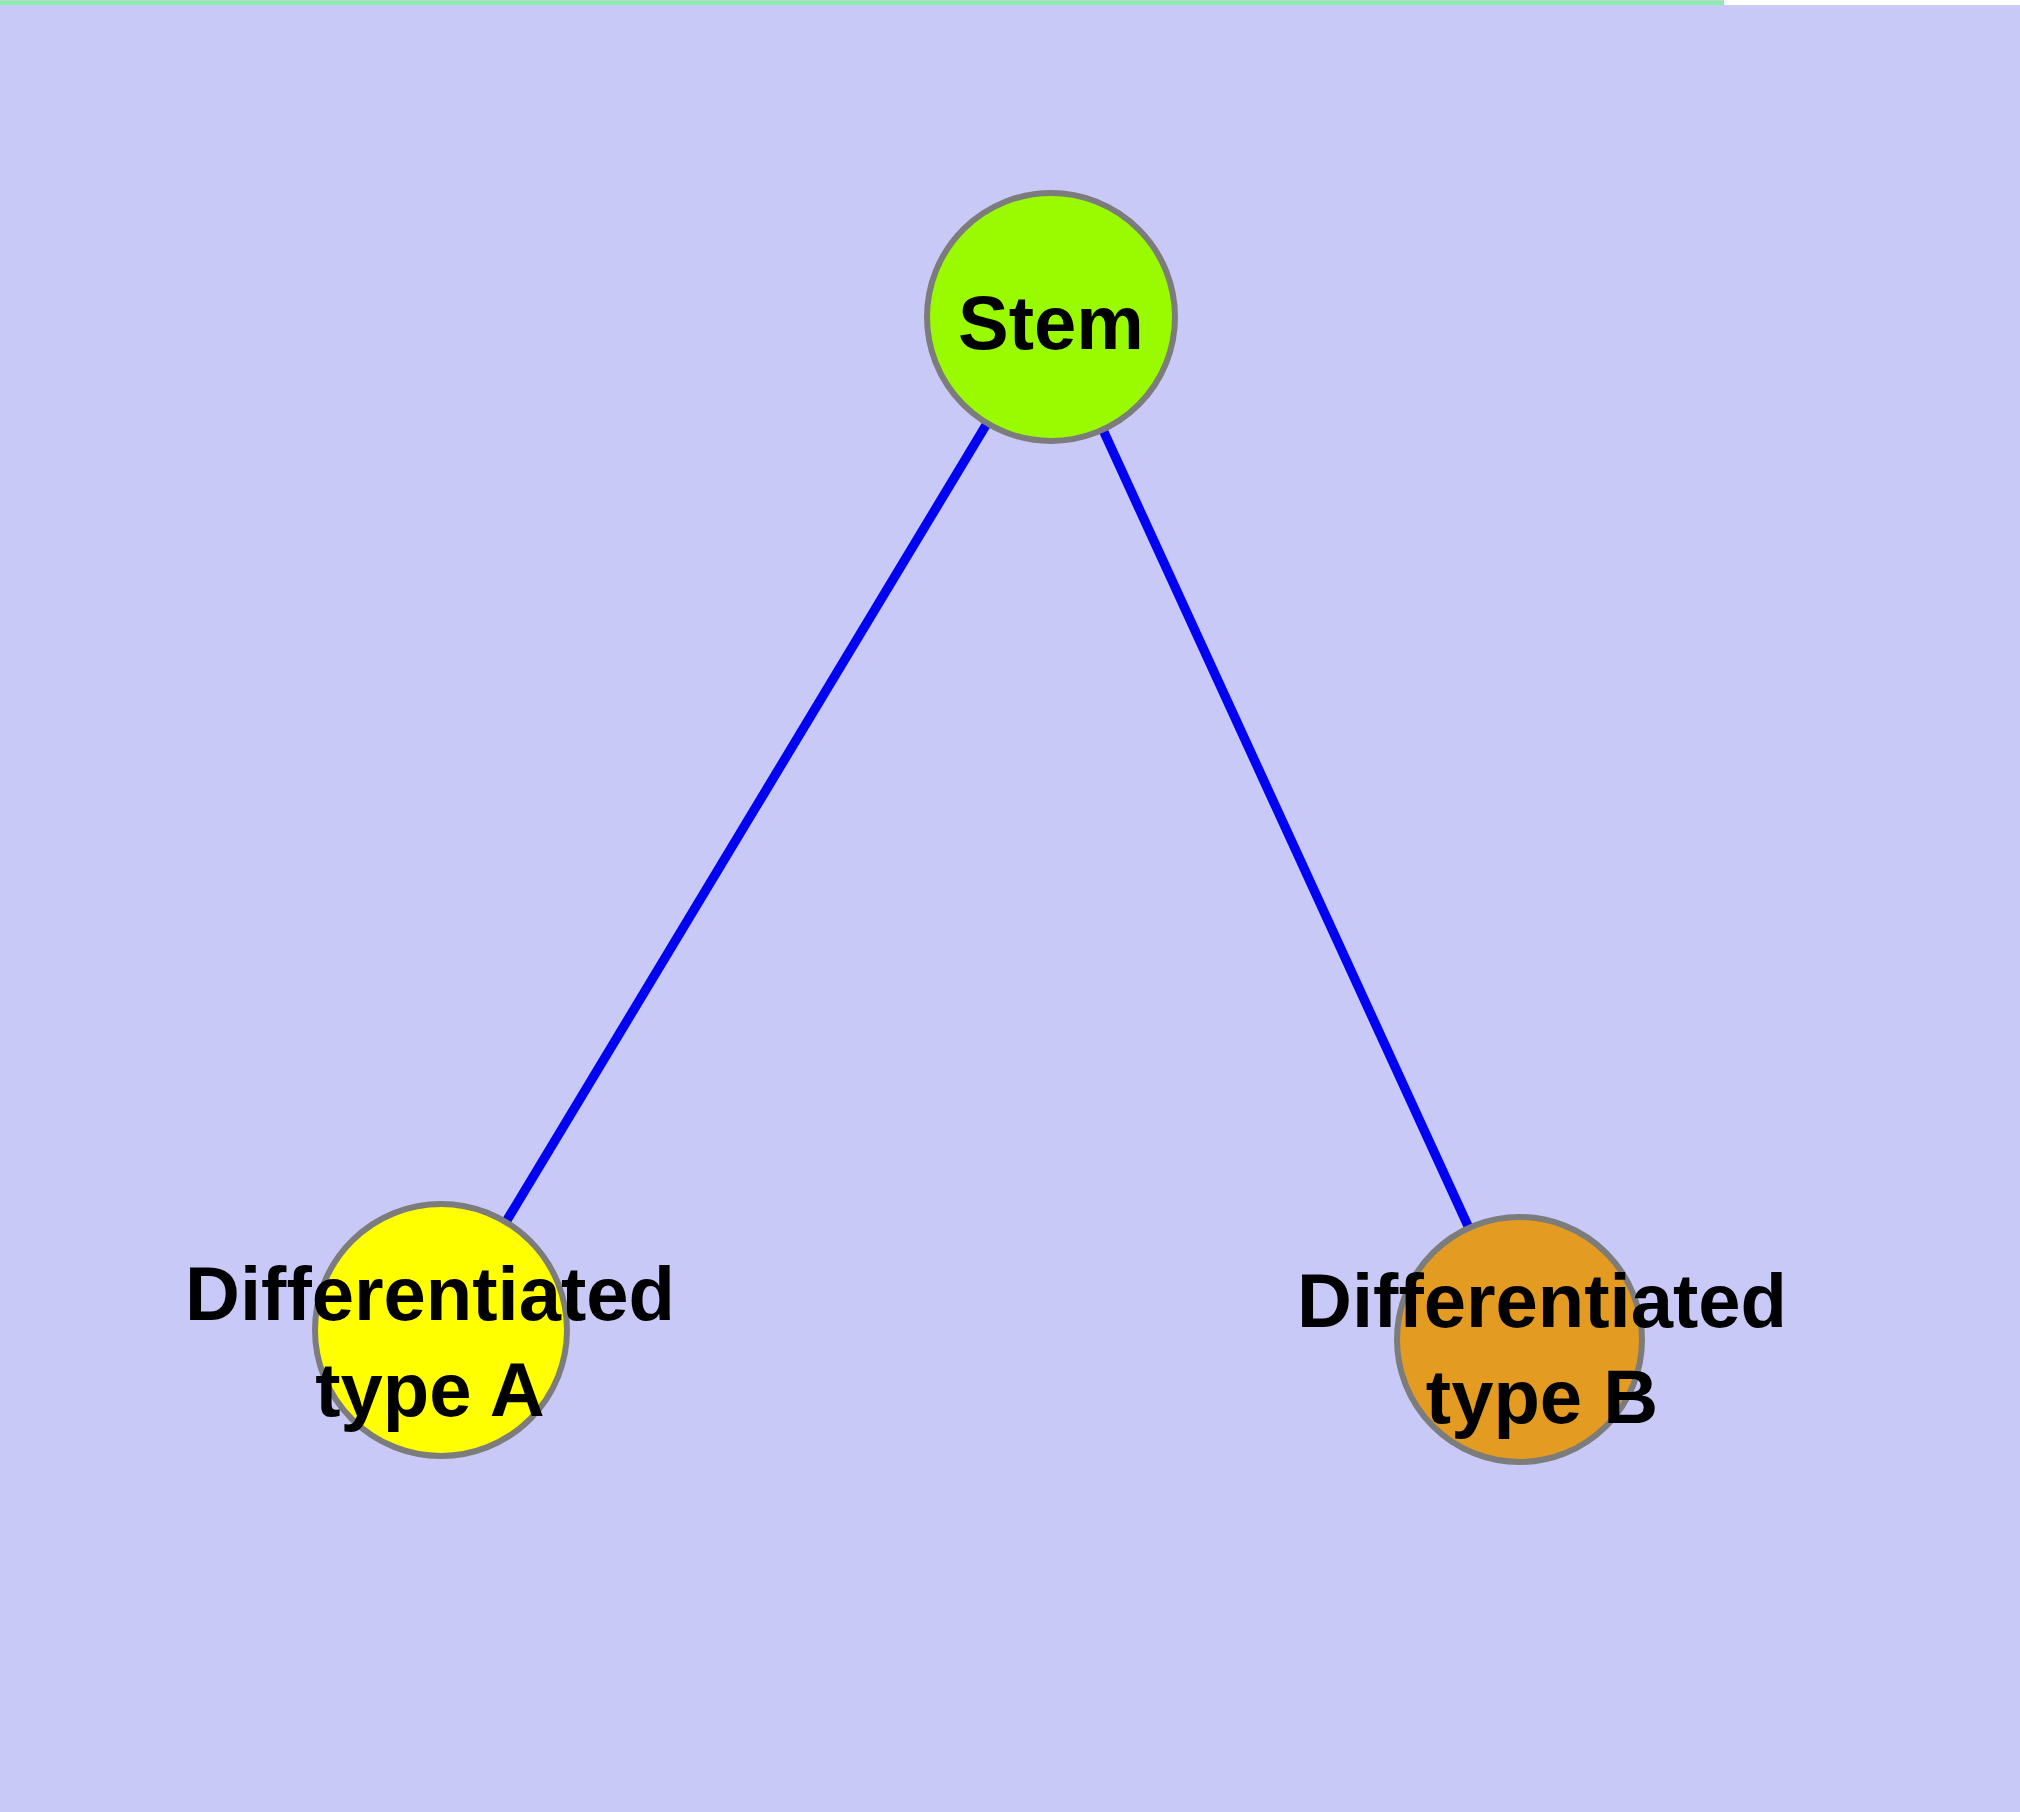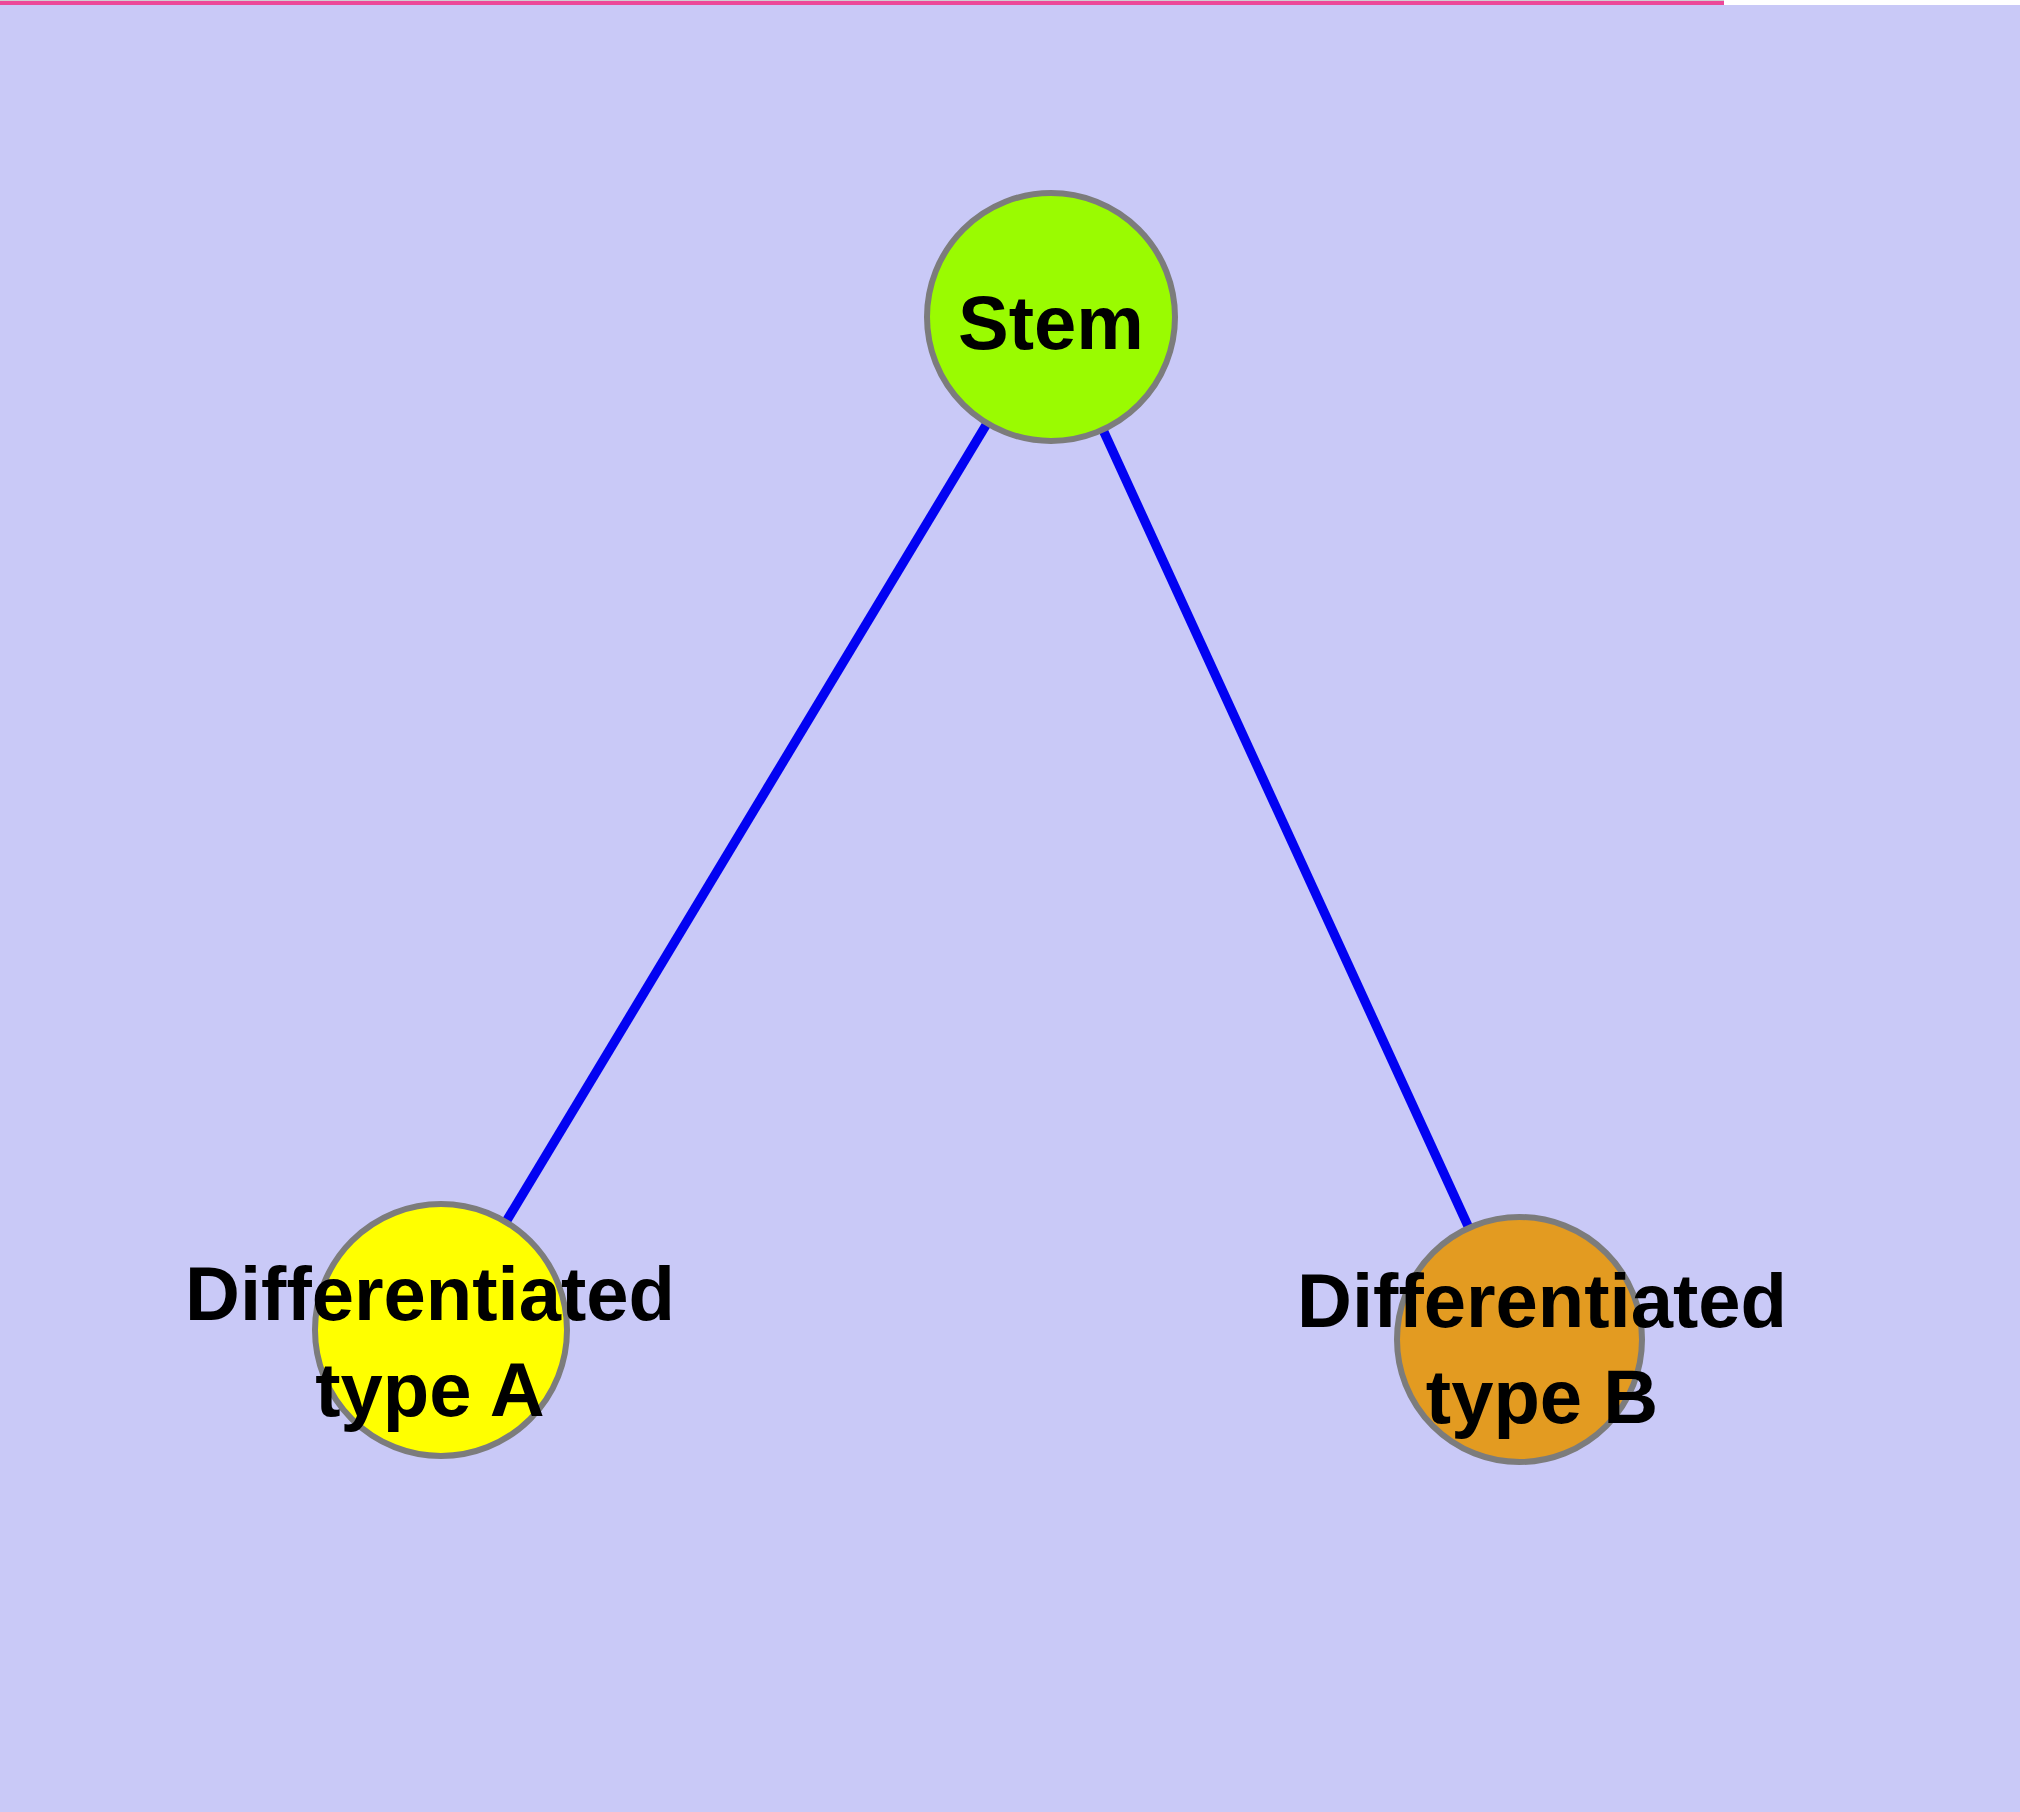--- a/index.html
+++ b/index.html
@@ -8,21 +8,21 @@
     background: #ffffff;
     width: 2021px;
     height: 1812px;
     overflow: hidden;
     font-family: "Liberation Sans", sans-serif;
   }
   .frame {
     position: relative;
     width: 1724px;
     height: 1812px;
-    background: #ec4899;
+    background: #86efac;
     border-top: 1.7px solid #cfcfcf;
     box-sizing: border-box;
   }
   .canvas {
     position: absolute;
     left: 0;
     top: 4.2px;
     width: 2021px;
     height: 1808px;
     overflow: hidden;

